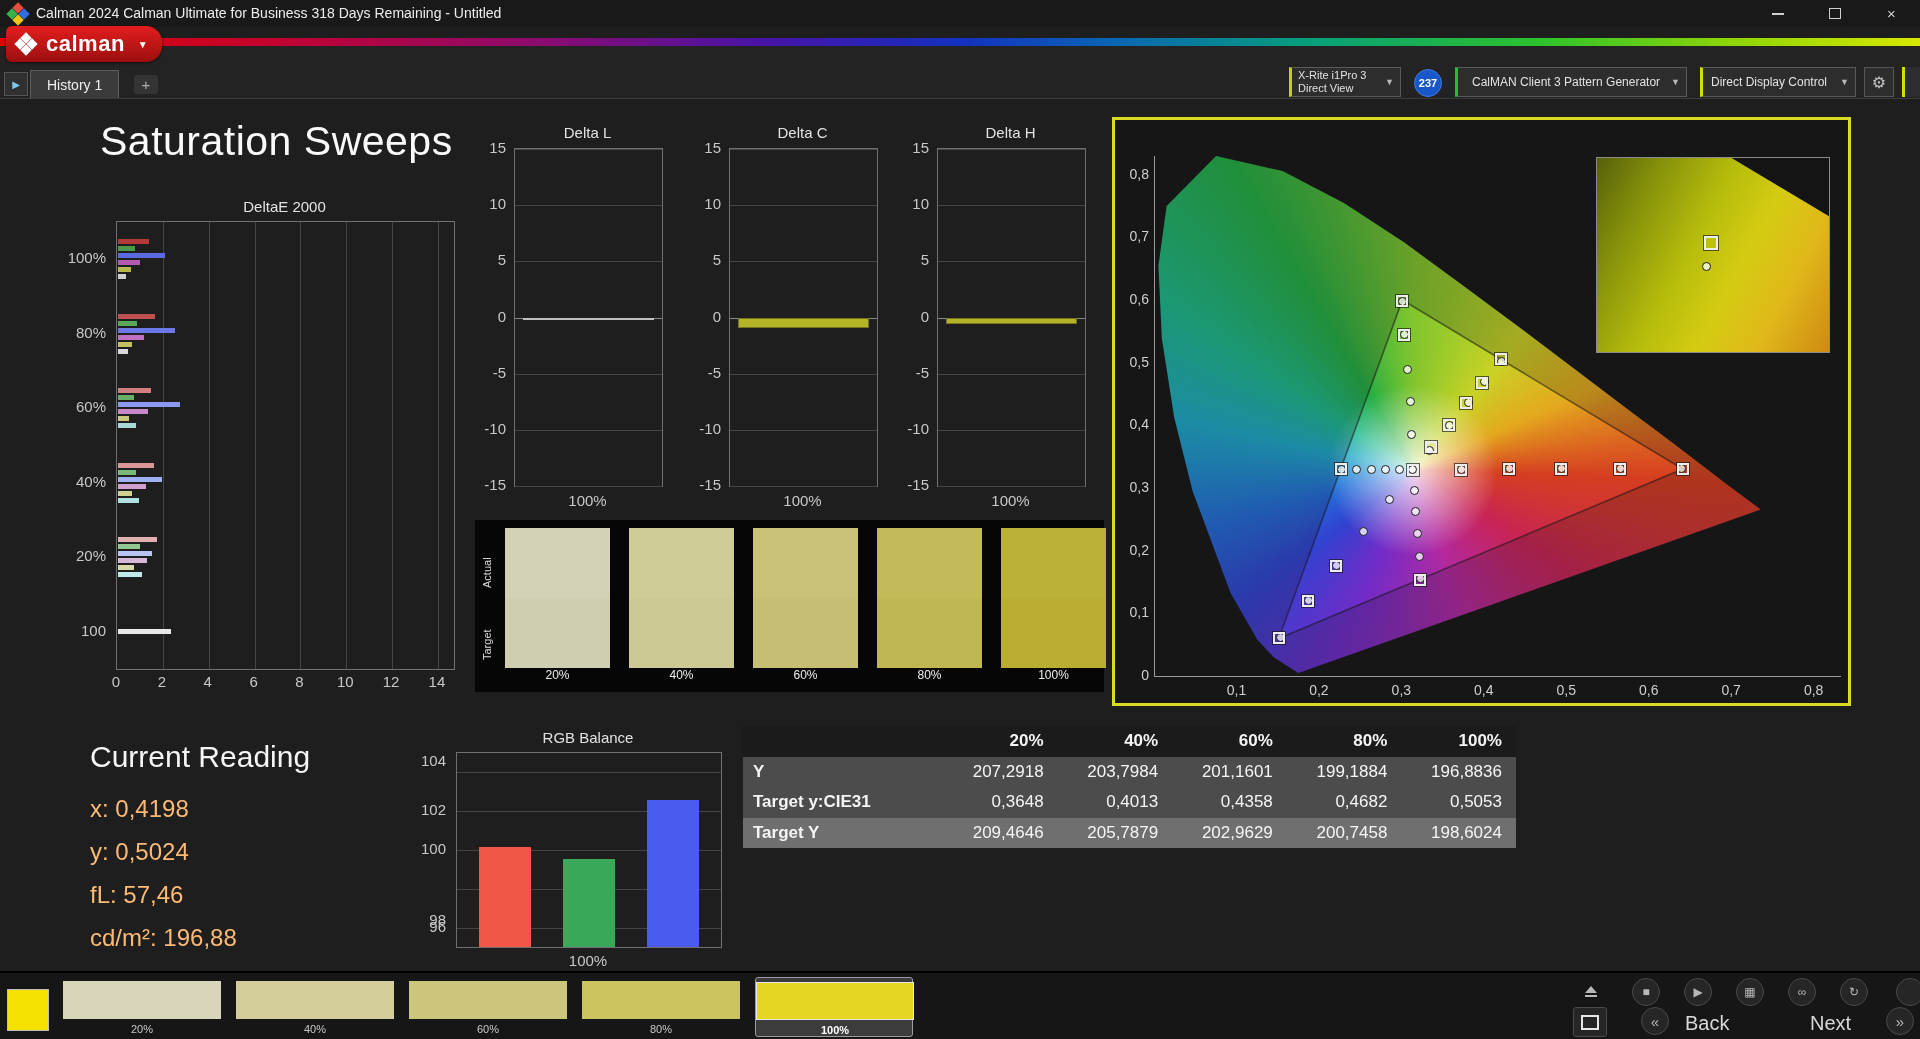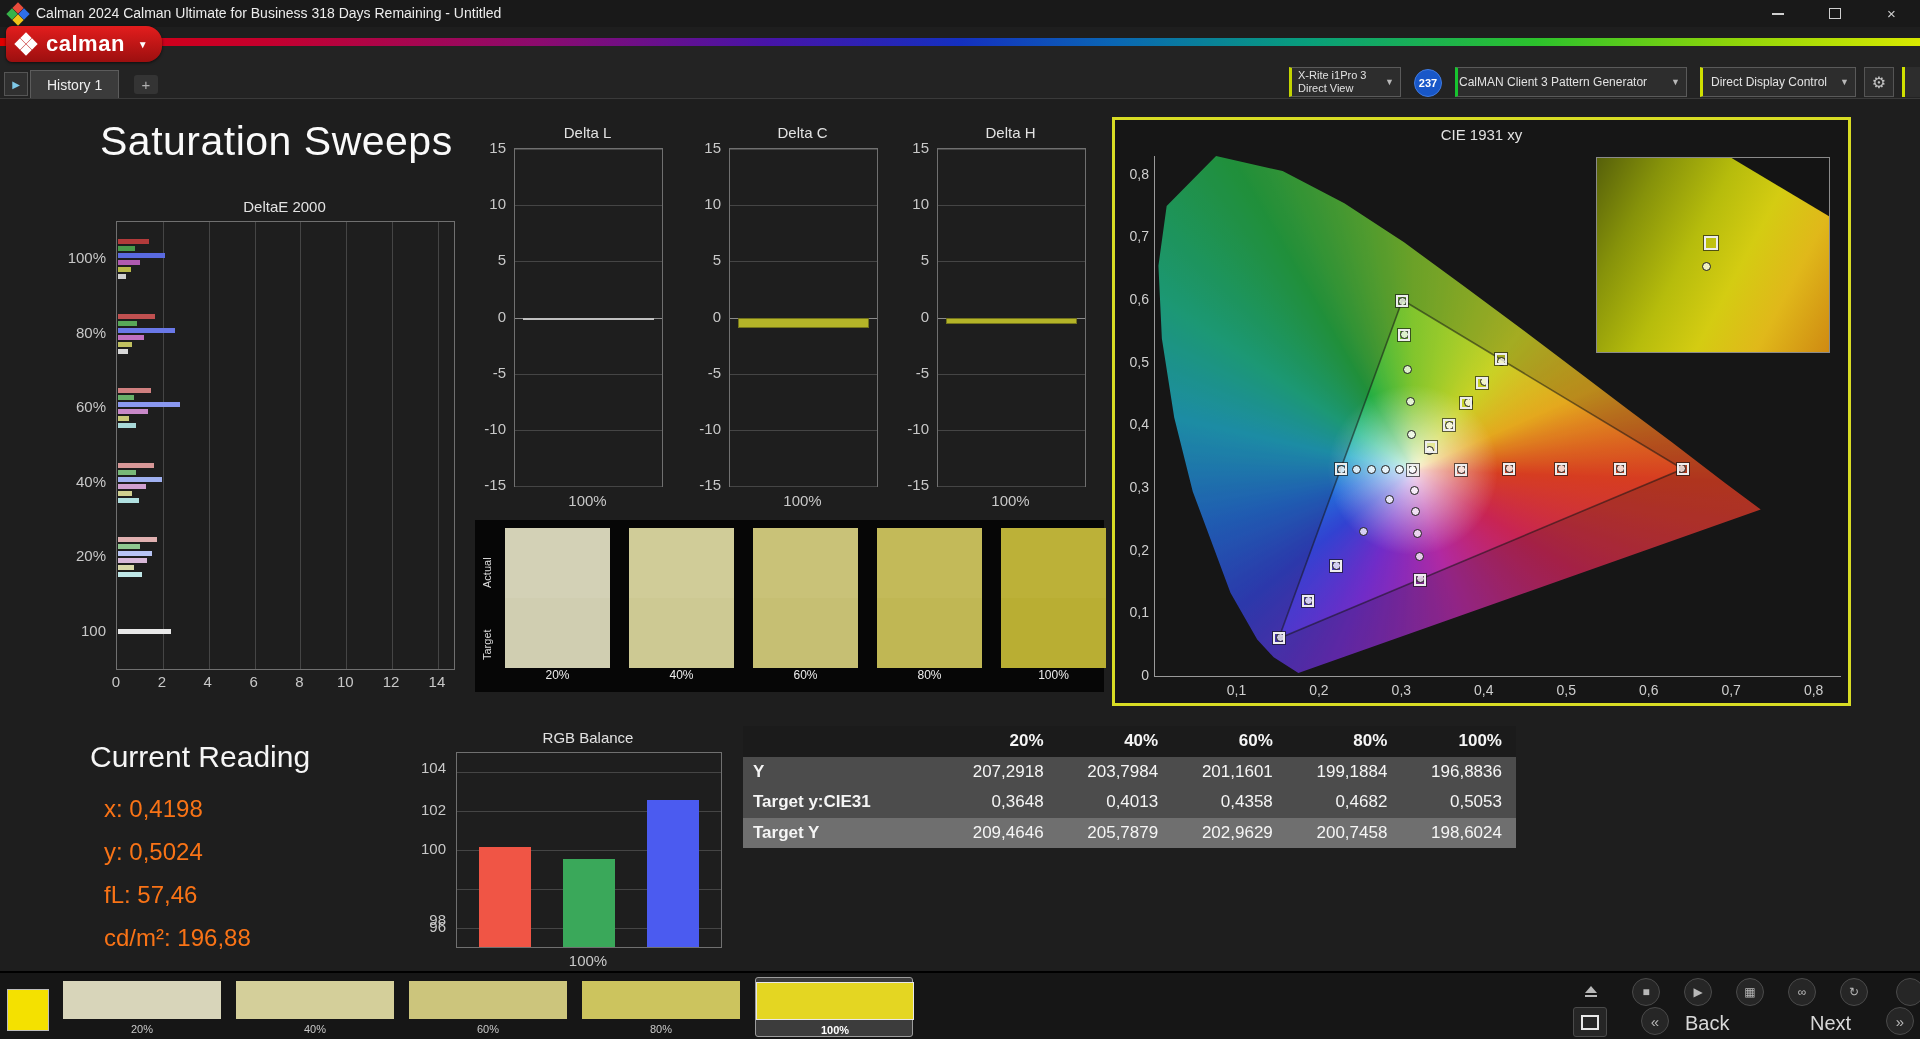--- a/index.html
+++ b/index.html
@@ -31,21 +31,21 @@
   .tab{position:absolute;left:30px;top:70px;height:27px;background:#3b3b3b;border:1px solid #5c5c5c;border-bottom:none;
     padding:0 16px;font-size:14px;color:#eee;display:flex;align-items:center;}
   .tab-plus{position:absolute;left:134px;top:75px;width:24px;height:19px;background:#343434;border-radius:3px;
     color:#b0b0b0;font-size:15px;display:flex;align-items:center;justify-content:center;}
   .dd{position:absolute;top:67px;height:30px;background:#2d2d2d;border:1px solid #5a5a5a;box-sizing:border-box;
     display:flex;align-items:center;color:#e2e2e2;}
   .dd .caret{position:absolute;right:6px;color:#b8b8b8;font-size:9px;}
   .dd-meter{left:1289px;width:112px;border-left:3px solid #c3d400;font-size:11px;line-height:13px;padding-left:6px;}
   .badge{position:absolute;left:1414px;top:69px;width:26px;height:26px;border-radius:50%;background:#1857c8;border:1px solid #3f7ae0;
     color:#fff;font-size:11px;font-weight:bold;display:flex;align-items:center;justify-content:center;}
-  .dd-pgen{left:1455px;width:232px;border-left:3px solid #17c42f;font-size:12px;padding-left:1px;}
+  .dd-pgen{left:1455px;width:232px;border-left:3px solid #17c42f;font-size:12px;padding-left:14px;}
   .dd-disp{left:1700px;width:156px;border-left:3px solid #cfe000;font-size:12px;padding-left:8px;}
   .gearbtn{position:absolute;left:1864px;top:67px;width:30px;height:30px;background:#2d2d2d;border:1px solid #555;box-sizing:border-box;
     color:#c2c2c2;font-size:16px;display:flex;align-items:center;justify-content:center;}
   .sliver{position:absolute;left:1902px;top:67px;width:18px;height:30px;background:#2d2d2d;border-left:3px solid #cfe000;box-sizing:border-box;}
   
   .chart-title{position:absolute;text-align:center;font-size:15px;color:#e2e2e2;}
   .plot{position:absolute;border:1px solid #707070;box-sizing:content-box;}
   .ylab{position:absolute;right:4px;height:18px;line-height:18px;font-size:15px;color:#c8c8c8;}
   .xlab{position:absolute;text-align:center;font-size:15px;color:#c8c8c8;}
   .vgrid{position:absolute;top:0;bottom:0;width:1px;background:#454545;}
@@ -80,21 +80,21 @@
     background:linear-gradient(118deg,#56600a 0%,#86920a 20%,#b6bc0c 42%,#d4cc12 60%,#e0b81a 78%,#cf8a12 100%);}
   .cie-inset .corner{position:absolute;inset:0;background:#141414;clip-path:polygon(100% 0,100% 30%,58% 0);}
   
   .results{position:absolute;left:743px;top:726px;width:773px;}
   .trow{display:grid;grid-template-columns:200px repeat(5,1fr);height:30.5px;line-height:30.5px;}
   .thead{background:#1b1b1b;font-weight:bold;}
   .tcell{padding-right:14px;text-align:right;font-size:17px;color:#f5f5f5;white-space:nowrap;overflow:hidden;}
   .tlabel{padding-left:10px;padding-right:0;text-align:left;font-weight:bold;}
   
   .cr-title{position:absolute;left:90px;top:740px;font-size:30px;color:#f5f5f5;}
-  .cr-line{position:absolute;left:104px;font-size:24px;color:#f97316;}
+  .cr-line{position:absolute;left:90px;font-size:24px;color:#fdba74;}
   
   .bottombar{position:absolute;left:0;top:971px;width:1920px;height:68px;background:#161616;border-top:2px solid #000;}
   .patch{position:absolute;left:7px;top:16px;width:42px;height:42px;border:1px solid #bdbdbd;box-sizing:border-box;}
   .lvl-btn{position:absolute;top:4px;width:158px;height:60px;border-radius:3px;}
   .lvl-sw{position:absolute;left:0;top:4px;width:158px;height:38px;}
   .lvl-label{position:absolute;top:46px;width:158px;text-align:center;font-size:11px;color:#c8c8c8;}
   .lvl-selected{background:#3c3c3c;border:1px solid #9c9c9c;box-sizing:border-box;}
   .lvl-selected .lvl-sw{border:1px solid #e8e8e8;box-sizing:border-box;}
   .lvl-selected .lvl-label{color:#fff;font-weight:bold;}
   .rbtn{position:absolute;width:28px;height:28px;border-radius:50%;background:#262626;border:1px solid #4a4a4a;box-sizing:border-box;
@@ -314,21 +314,20 @@
     </div>
     <div class="sw-label" style="left: 402px;">80%</div>
     <div class="sw-col" style="left: 526px;">
       <div class="sw-block" style="background: rgb(188, 177, 56);"></div>
       <div class="sw-block" style="background: rgb(185, 174, 51);"></div>
     </div>
     <div class="sw-label" style="left: 526px;">100%</div>
   </div>
 
 <div class="cie-box">
-  <div class="chart-title" style="left:0;top:6px;width:733px">CIE 1931 xy</div>
   <div id="cie-plot" class="cie-plot">
     <div class="cie-horseshoe"></div>
     <div class="cie-gamut"></div>
     <svg class="cie-svg" viewBox="0 0 686 520">
       <polygon points="527.7,313 247.4,144 123.7,482.6" fill="none" stroke="#161616" stroke-width="1.6" opacity="0.55"></polygon>
     </svg>
   <div class="pt-c" style="left: 253.327px; top: 309.38px;"></div>
       <div class="pt-c" style="left: 269.982px; top: 289.895px;"></div>
       <div class="pt-c" style="left: 289.853px; top: 265.086px;"></div>
       <div class="pt-c" style="left: 308.735px; top: 241.592px;"></div>
@@ -407,21 +406,21 @@
 </div>
 
 <div class="cr-title">Current Reading</div>
 <div class="cr-line" style="top:795px">x: 0,4198</div>
 <div class="cr-line" style="top:838px">y: 0,5024</div>
 <div class="cr-line" style="top:881px">fL: 57,46</div>
 <div class="cr-line" style="top:924px">cd/m²: 196,88</div>
 
 <div class="chart-title" style="left:456px;top:729px;width:264px">RGB Balance</div>
 <div id="rgb-ylabels" class="abs" style="left:408px;top:752px;width:42px;height:194px">
-    <div class="ylab" style="top: 7px;">104</div>
+    <div class="ylab" style="top: 0;">104</div>
     <div class="ylab" style="top: 49.2px;">102</div>
     <div class="ylab" style="top: 88px;">100</div>
     <div class="ylab" style="top: 126.8px; margin-top: 32px;">98</div>
     <div class="ylab" style="top: 165.6px;">96</div>
   </div>
 <div id="rgb-plot" class="plot" style="left:456px;top:752px;width:264px;height:194px">
     <div class="hgrid" style="top: 19.4px;"></div>
     <div class="hgrid" style="top: 58.2px;"></div>
     <div class="hgrid" style="top: 97px;"></div>
     <div class="hgrid" style="top: 135.8px;"></div>

